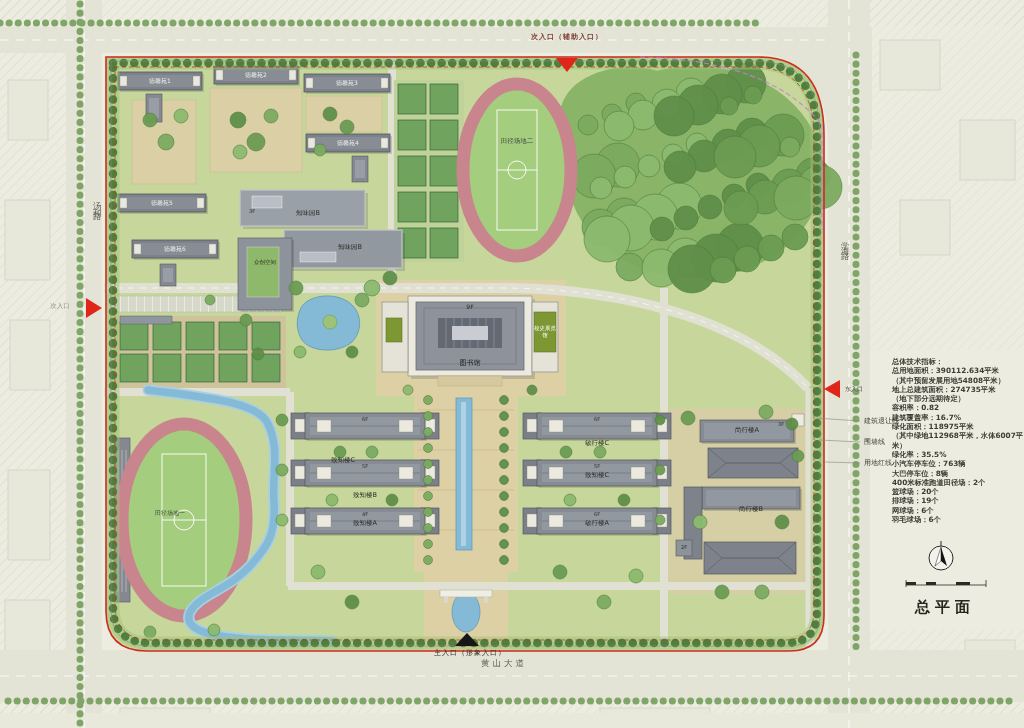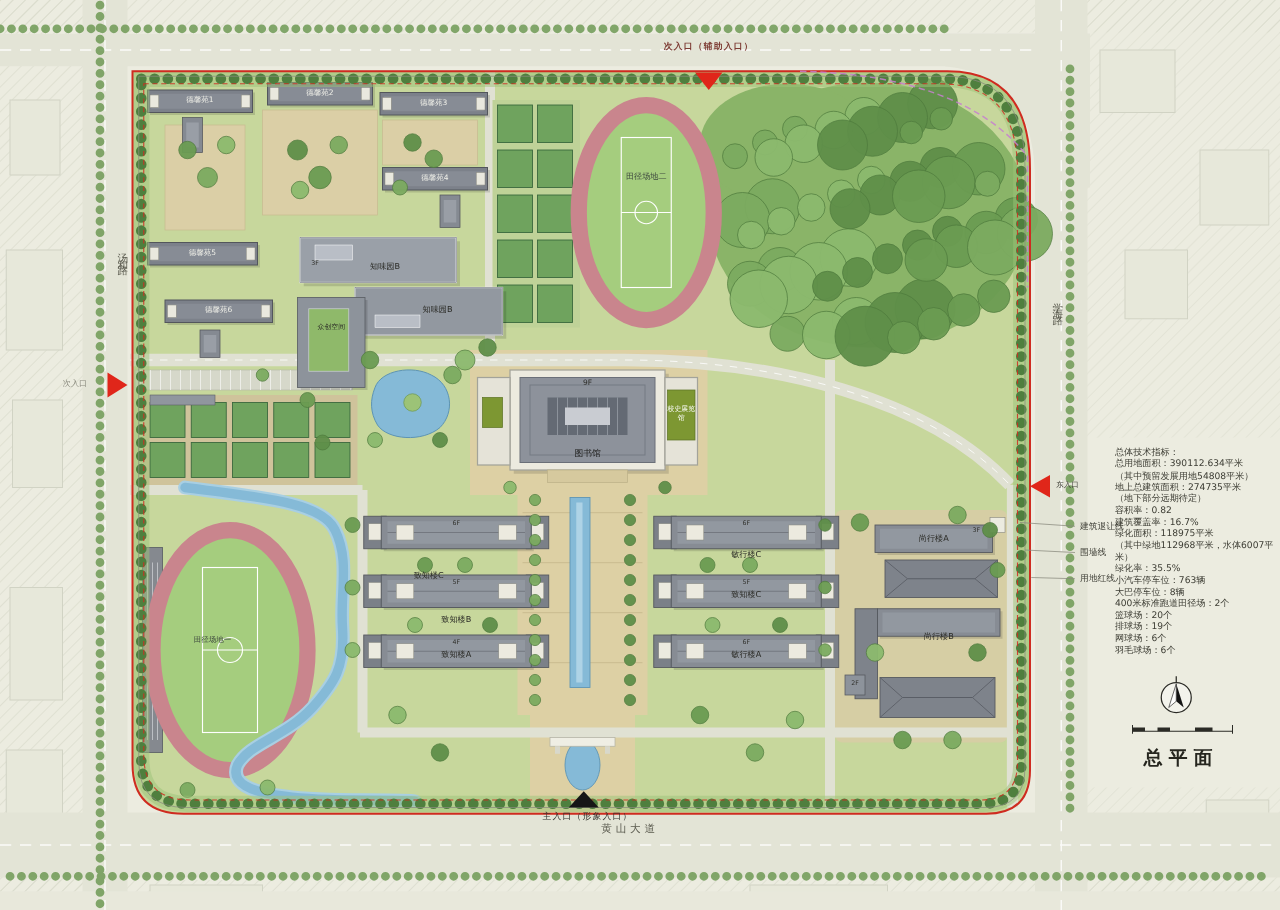--- a/index.html
+++ b/index.html
@@ -12,21 +12,21 @@
   .roof{color:#efefe8;font-size:6px;}
   .dark{color:#2b2b26;font-size:6.5px;}
   .floor{color:#30302b;font-size:5px;}
   .ent{color:#7c3a32;font-size:7px;letter-spacing:1px;}
   .roadname{color:#5c5c50;letter-spacing:5px;font-size:8.5px;}
   #history-tag{position:absolute;left:533px;top:311px;width:24px;height:42px;
        display:flex;align-items:center;justify-content:center;text-align:center;
        color:#fff;font-size:5.5px;line-height:6.6px;white-space:normal;
        word-break:break-all;pointer-events:none;}
   #indicators{position:absolute;left:892px;top:357px;width:132px;
-       color:#3d3d34;font-size:7.3px;line-height:9.3px;pointer-events:none;}
+       color:#3d3d34;font-size:7.3px;line-height:9.3px;pointer-events:none;font-weight:bold;}
   #indicators .h{margin-bottom:0;}
   .legend{position:absolute;color:#3f3f37;font-size:7px;transform:translate(0,-50%);
        pointer-events:none;}
   #plan-title{position:absolute;left:945px;top:607px;transform:translate(-50%,-50%);
        font-size:15px;font-weight:bold;letter-spacing:5px;color:#26261f;pointer-events:none;}
 </style>
 </head>
 <body>
 
 <div id="stage">

